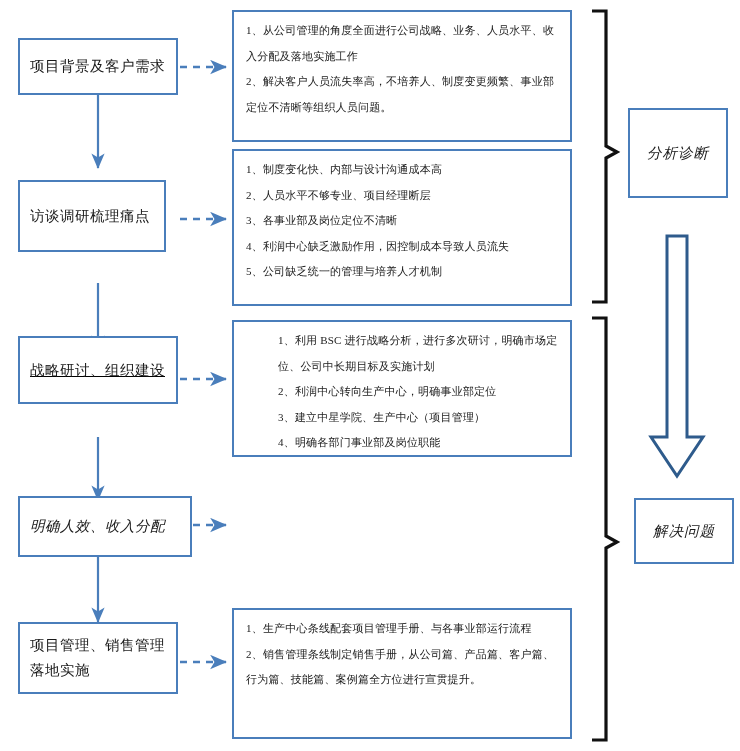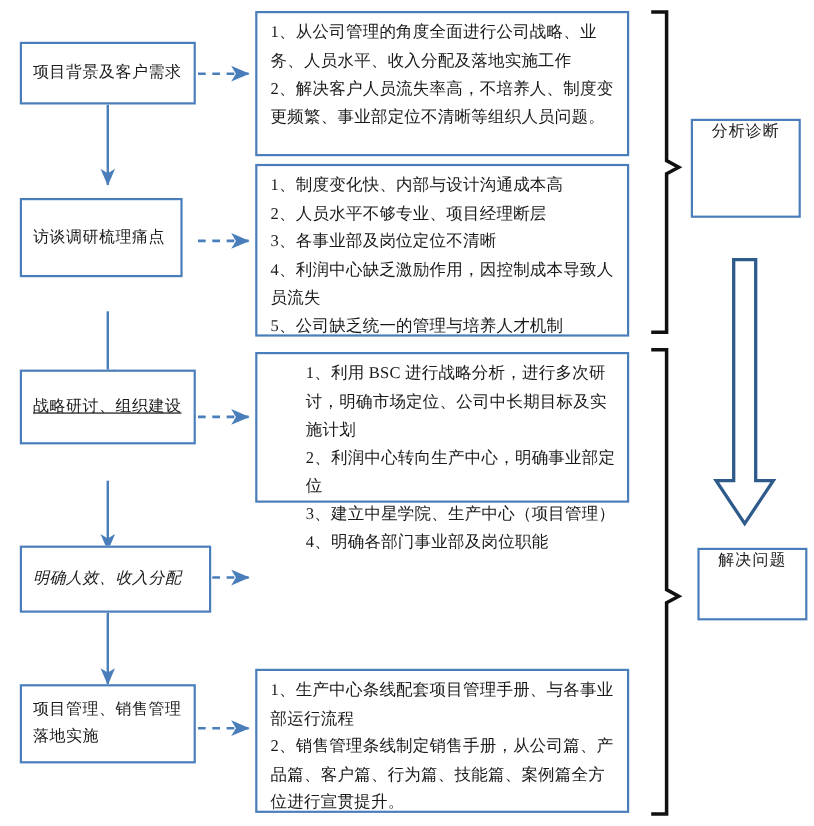--- a/index.html
+++ b/index.html
@@ -36,36 +36,37 @@
 
   
   .detail-box {
     position: absolute;
     box-sizing: border-box;
     border: 2px solid #4A7EBB;
     background: #ffffff;
     padding: 6px 10px 6px 12px;
   }
   .detail-box .detail-text {
-    font-size: 15px;
+    font-size: 11px;
     line-height: 25.5px;
     color: #1a1a1a;
     white-space: pre-line;
     letter-spacing: 0.2px;
   }
 
   
   .summary-box {
     position: absolute;
     box-sizing: border-box;
     border: 2px solid #4A7EBB;
     background: #ffffff;
     display: flex;
-    align-items: flex-start;
+    align-items: center;
     justify-content: center;
+    font-style: italic;
   }
   .summary-box .summary-label {
     font-size: 14.5px;
     color: #1a1a1a;
     letter-spacing: 1px;
   }
 
   
   #connectors {
     position: absolute;

